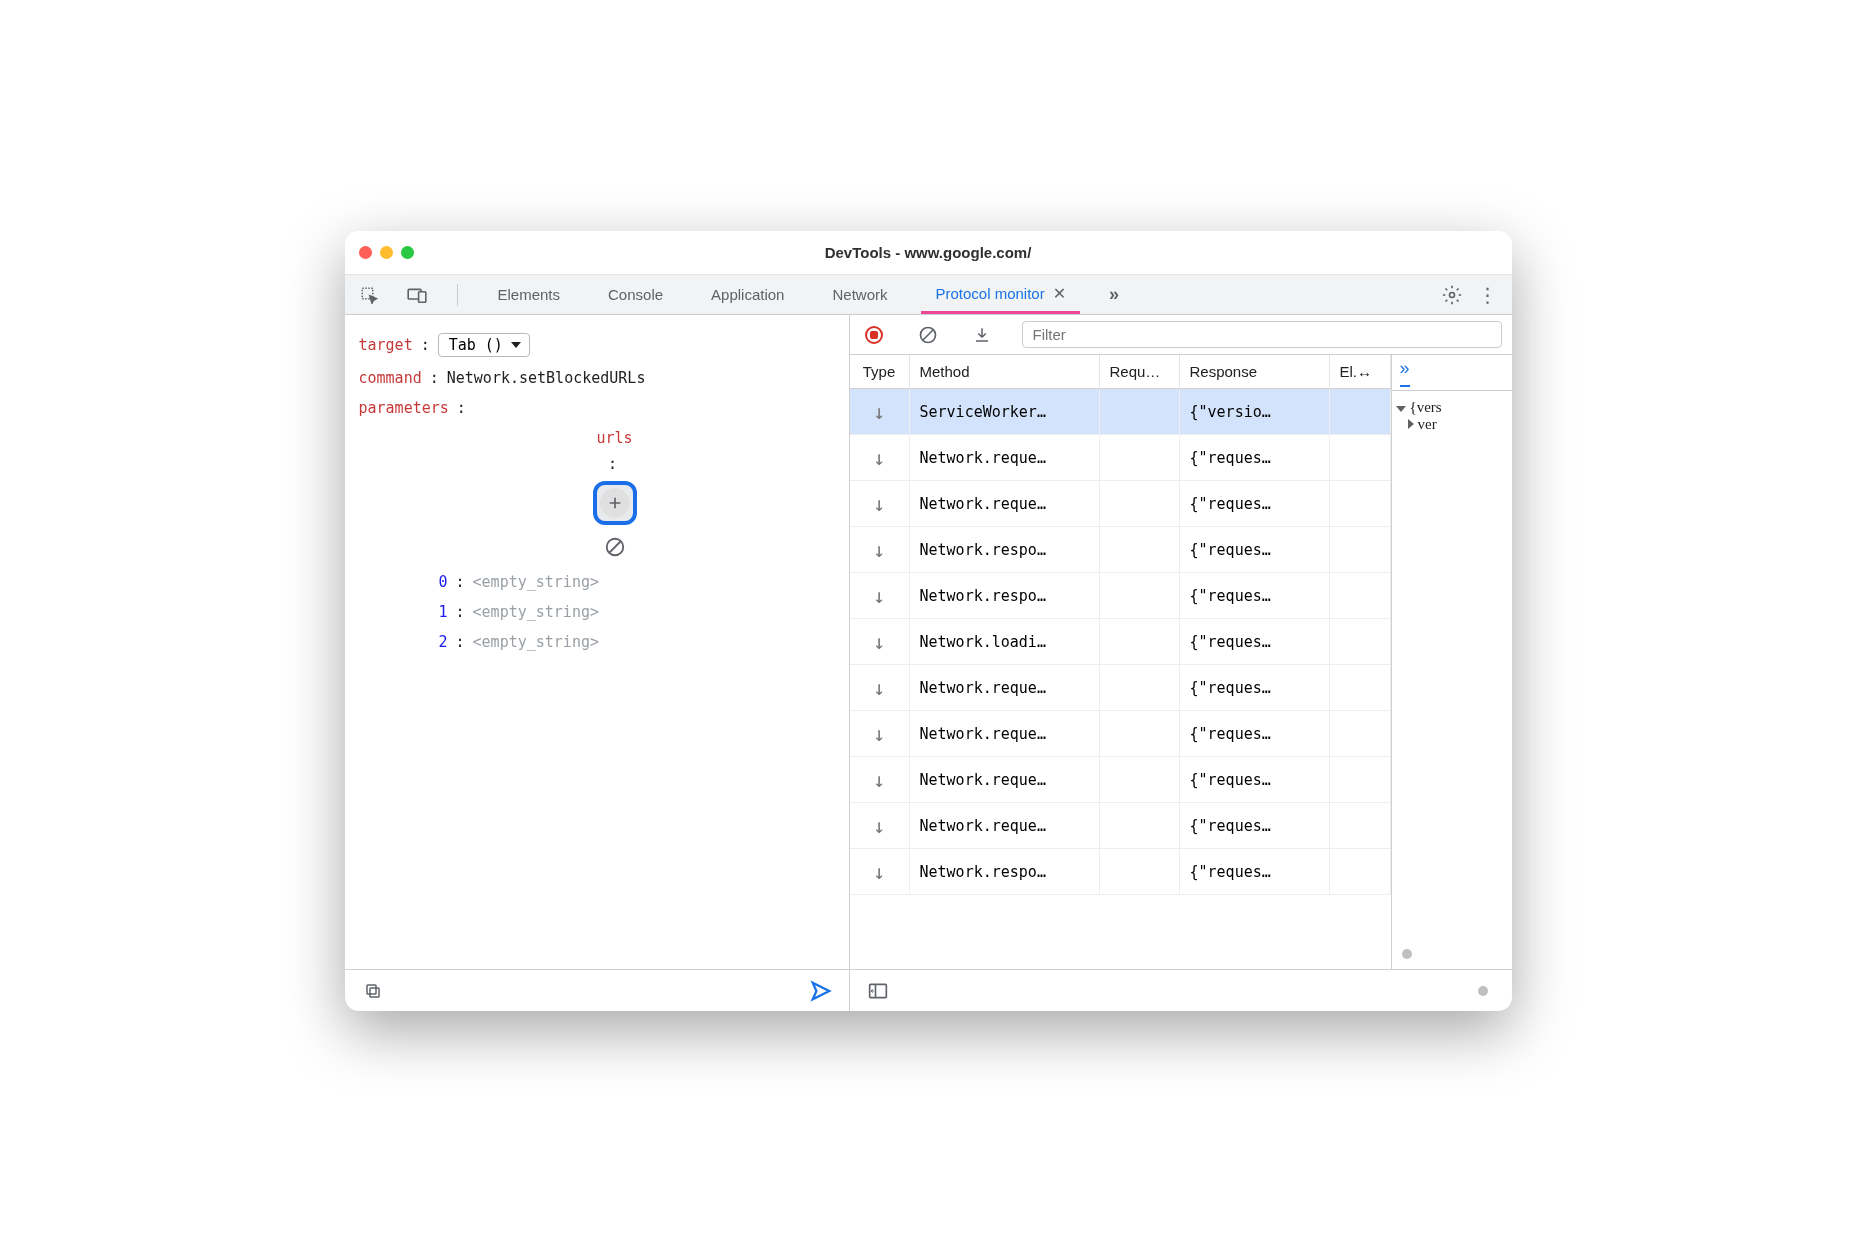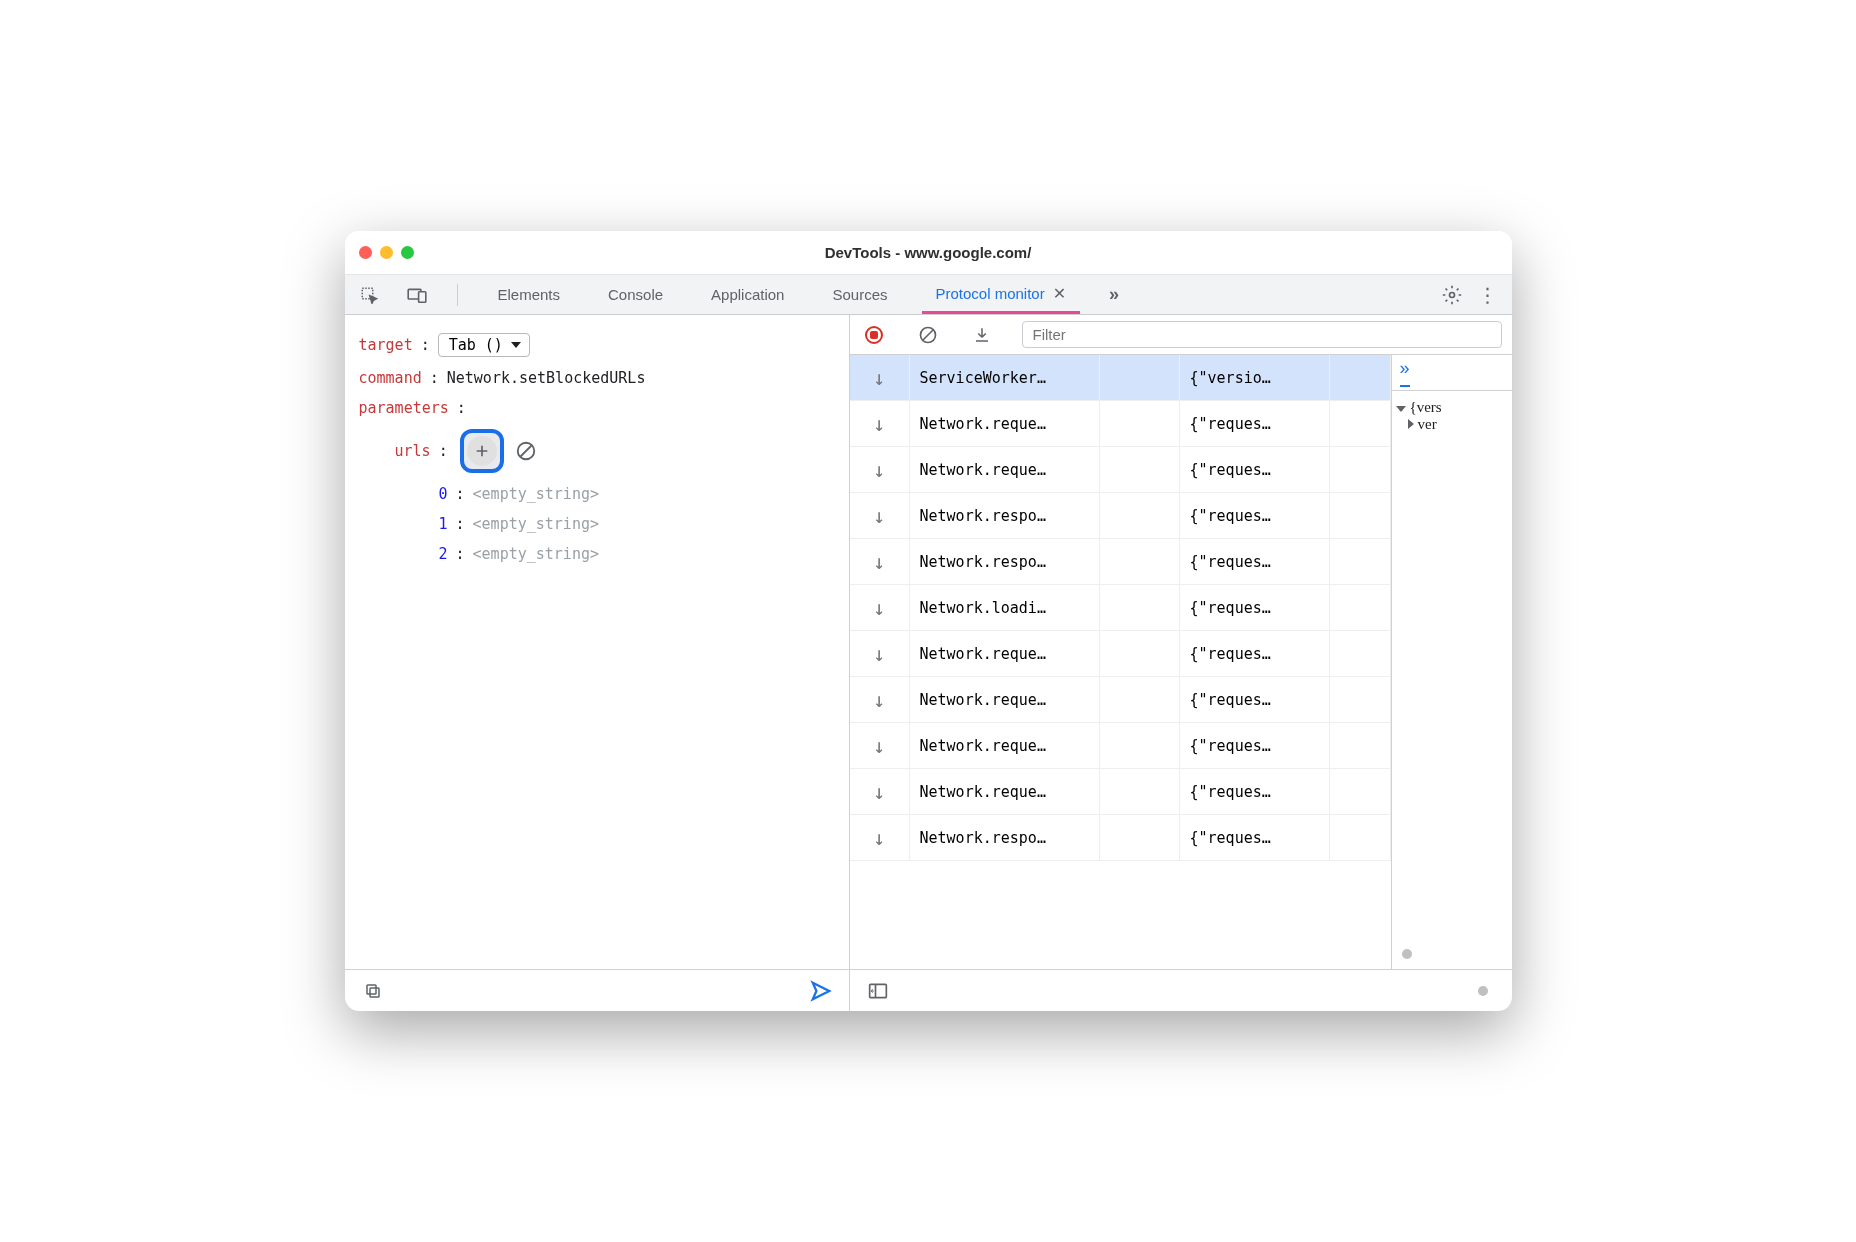--- a/index.html
+++ b/index.html
@@ -55,21 +55,21 @@
 
 
 .left { width: 505px; border-right:1px solid #d0d0d0; display:flex; flex-direction:column; font-family: Menlo, Consolas, monospace; font-size:15px; }
 .left-body { flex:1; padding:12px 14px; overflow:auto; }
 .row { display:flex; align-items:center; gap:8px; padding:6px 0; }
 .key { color:#c63939; }
 .colon { color:#202124; }
 .val { color:#202124; }
 .select-box { border:1px solid #b8b8b8; border-radius:4px; padding:2px 26px 2px 10px; background:#fff; position:relative; font-family:Menlo,Consolas,monospace; font-size:15px; }
 .select-box::after { content:''; position:absolute; right:8px; top:50%; width:0;height:0; border-left:5px solid transparent; border-right:5px solid transparent; border-top:6px solid #202124; transform:translateY(-50%); }
-.indent1 { padding-left: 36px; }
+.indent1 { padding-left: 36px; flex-direction: column; }
 .indent2 { padding-left: 80px; }
 .add-hl { width:44px; height:44px; border:4px solid #1a6ee8; border-radius:12px; display:flex; align-items:center; justify-content:center; background:#e8eaed; }
 .circ-btn { width:30px; height:30px; border-radius:50%; background:#e0e0e0; display:flex; align-items:center; justify-content:center; color:#5f6368; }
 .idx { color:#1a1af0; }
 .empty { color:#9aa0a6; }
 .left-foot { height:42px; border-top:1px solid #d0d0d0; display:flex; align-items:center; justify-content:space-between; padding:0 14px; }
 
 
 .right { flex:1; display:flex; flex-direction:column; overflow:hidden; }
 .toolbar { display:flex; align-items:center; height:40px; padding:0 10px; gap:26px; border-bottom:1px solid #d0d0d0; }
@@ -130,21 +130,21 @@
     <div class="icon-btn">
       <svg width="20" height="16" viewBox="0 0 24 20" fill="none" stroke="#5f6368" stroke-width="2">
           <rect x="1" y="3" width="16" height="12" rx="1"></rect>
           <rect x="14" y="6" width="9" height="13" rx="1" fill="#f1f3f4"></rect>
         </svg>
     </div>
     <div class="sep-v"></div>
     <div class="tab">Elements</div>
     <div class="tab">Console</div>
     <div class="tab">Application</div>
-    <div class="tab">Sources</div>
+    <div class="tab">Network</div>
     <div class="tab active">
       <span>Protocol monitor</span>
       <span style="font-size:16px;color:#5f6368;">✕</span>
     </div>
     <div class="icon-btn" style="font-size:18px;font-weight:bold;">»</div>
     <div class="tabs-right">
       <div class="icon-btn">
         <svg width="20" height="20" viewBox="0 0 24 24" fill="none" stroke="#5f6368" stroke-width="2">
             <circle cx="12" cy="12" r="3"></circle>
             <path d="M12 1v3m0 16v3M4.2 4.2l2.1 2.1m11.4 11.4 2.1 2.1M1 12h3m16 0h3M4.2 19.8l2.1-2.1m11.4-11.4 2.1-2.1"></path>
@@ -236,20 +236,27 @@
         <div class="icon-btn">
           <svg width="18" height="18" viewBox="0 0 24 24" fill="none" stroke="#5f6368" stroke-width="2">
               <path d="M12 3v12m0 0l-5-5m5 5l5-5M4 20h16"></path>
             </svg>
         </div>
         <input class="filter" placeholder="Filter" style="">
       </div>
 
       <div class="right-body">
         <div class="table-wrap">
+          <div class="thead">
+            <div class="th c-type">Type</div>
+            <div class="th c-method">Method</div>
+            <div class="th c-req">Requ…</div>
+            <div class="th c-resp">Response</div>
+            <div class="th c-el">El.↔</div>
+          </div>
           <div class="tbody" id="tbody">
               <div class="tr selected">
                 <div class="td c-type">
                   <span class="arrow-down">↓</span>
                 </div>
                 <div class="td c-method">ServiceWorker…</div>
                 <div class="td c-req"></div>
                 <div class="td c-resp">{"versio…</div>
                 <div class="td c-el"></div>
               </div>

